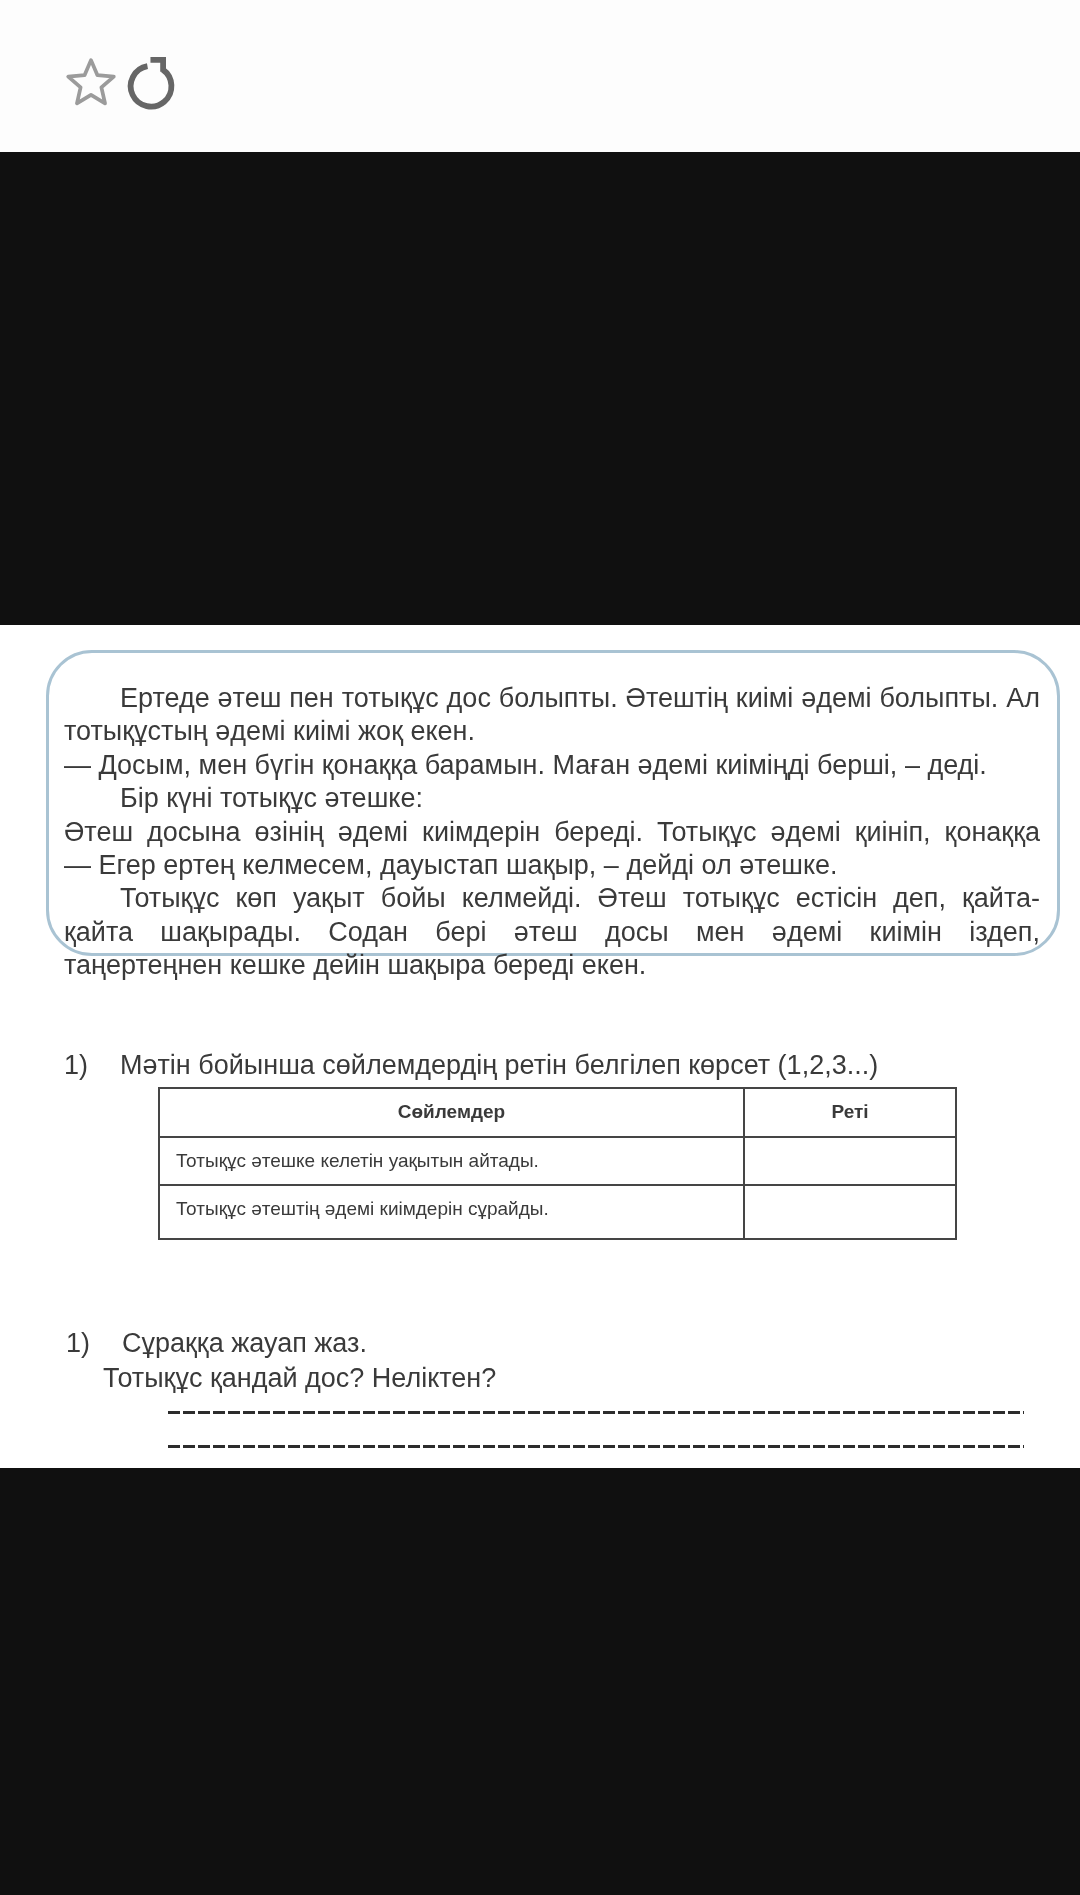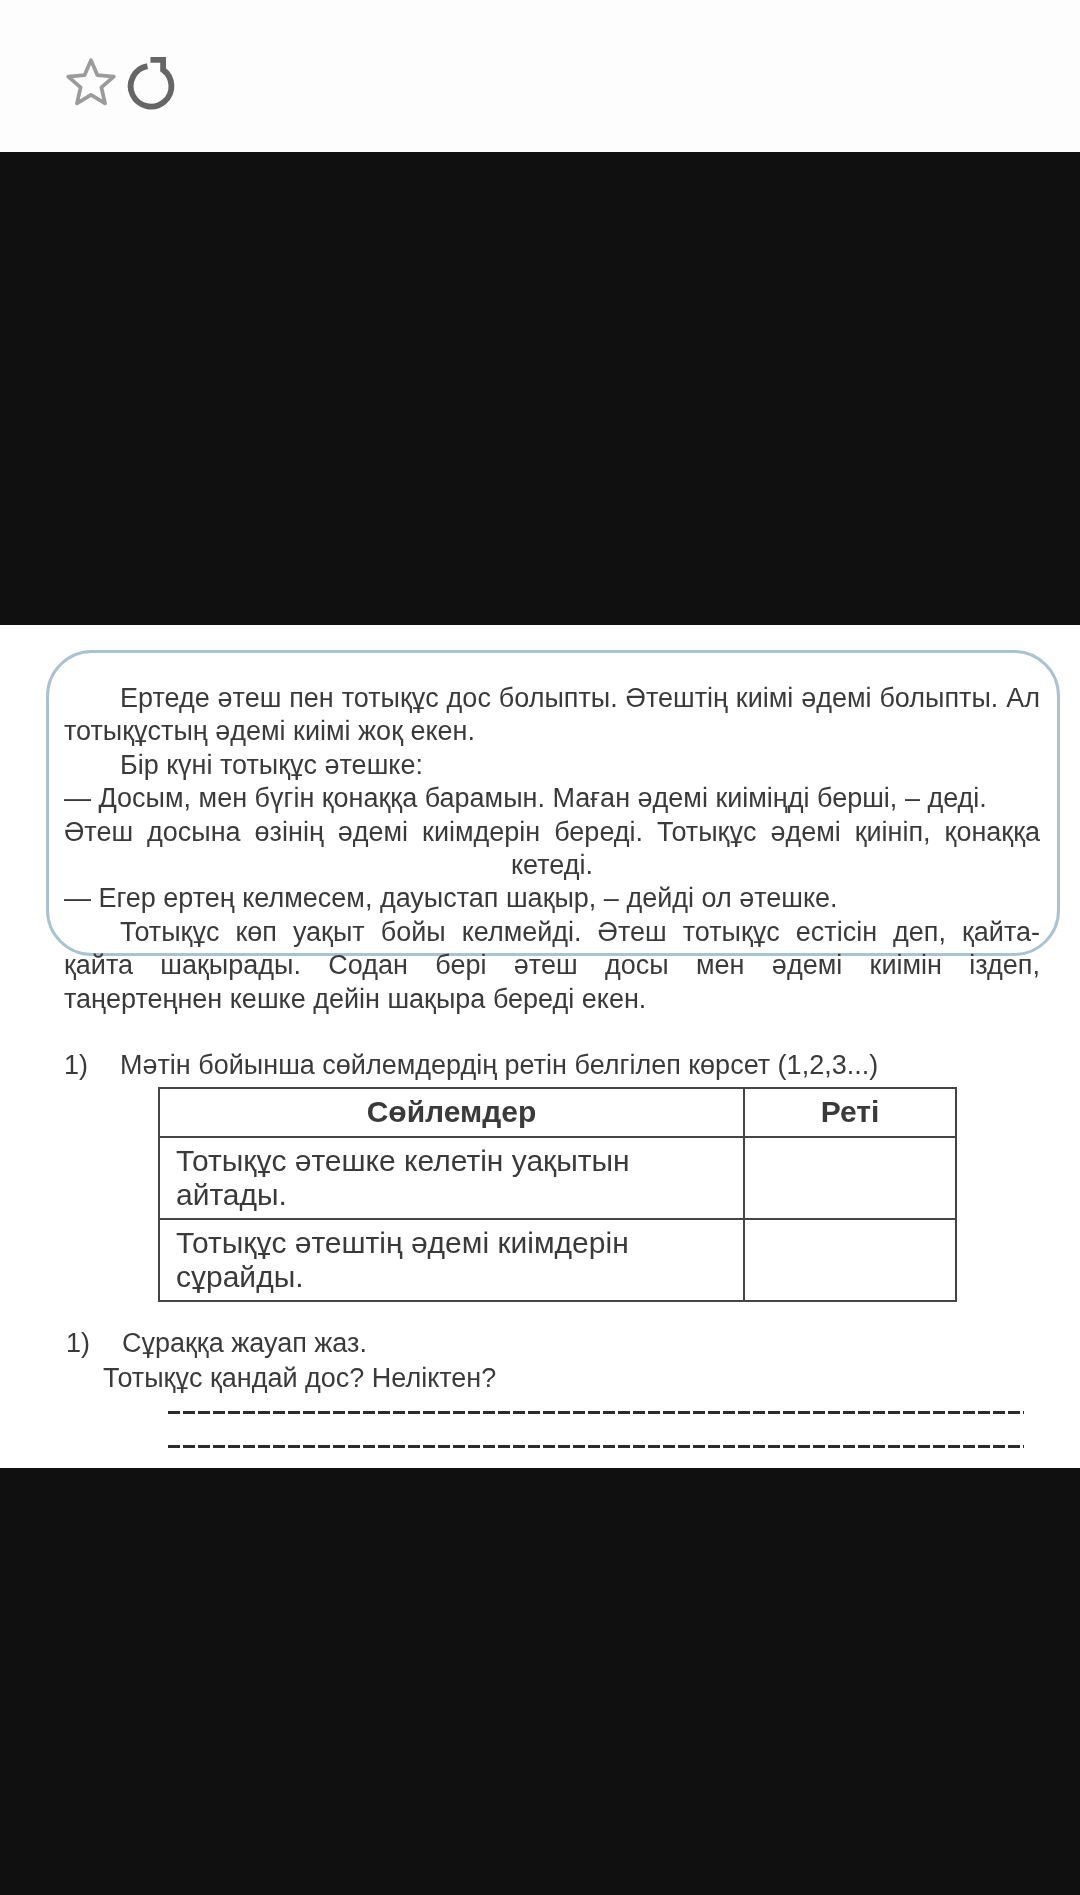--- a/index.html
+++ b/index.html
@@ -43,21 +43,21 @@
   .story .ind{padding-left:56px;}
   .task-row{position:absolute;display:flex;white-space:nowrap;}
   .task1{left:64px;top:425px;}
   .task2{left:66px;top:703px;}
   .task-num{width:56px;flex:none;}
   .question{position:absolute;left:103px;top:738px;white-space:nowrap;}
   
   table.order-table{
     position:absolute;left:158px;top:462px;width:797px;
     border-collapse:collapse;table-layout:fixed;
-    font-size:30px;color:#3a3a3a;
+    font-size:19px;color:#3a3a3a;
   }
   .order-table td,.order-table th{
     border:2px solid #454545;vertical-align:top;
     padding:6px 20px 6px 16px;line-height:34px;overflow:hidden;
   }
   .order-table th{font-weight:700;text-align:center;padding:6px 4px;}
   .col-sent{width:585px;}
   .col-order{width:212px;}
   .row-head{height:49px;}
   .row-1{height:84px;}
@@ -118,24 +118,23 @@
   </div>
 </div>
 
 <div class="band-top"></div>
 
 <div class="sheet">
   <div class="bubble-border"></div>
   <div class="story">
     <span class="line j ind">Ертеде әтеш пен тотықұс дос болыпты. Әтештің киімі әдемі болыпты. Ал</span>
     <span class="line l">тотықұстың әдемі киімі жоқ екен.</span>
+    <span class="line l">— Досым, мен бүгін қонаққа барамын. Маған әдемі киіміңді берші, – деді.</span>
     <span class="line l ind">Бір күні тотықұс әтешке:</span>
-    <span class="line l">— Досым, мен бүгін қонаққа барамын. Маған әдемі киіміңді берші, – деді.</span>
     <span class="line j">Әтеш досына өзінің әдемі киімдерін береді. Тотықұс әдемі қиініп, қонаққа</span>
-    <span class="line c">кетеді.</span>
     <span class="line l">— Егер ертең келмесем, дауыстап шақыр, – дейді ол әтешке.</span>
     <span class="line j ind">Тотықұс көп уақыт бойы келмейді. Әтеш тотықұс естісін деп, қайта-</span>
     <span class="line j">қайта шақырады. Содан бері әтеш досы мен әдемі киімін іздеп,</span>
     <span class="line l">таңертеңнен кешке дейін шақыра береді екен.</span>
   </div>
 
   <div class="task-row task1">
     <span class="task-num">1)</span>
     <span>Мәтін бойынша сөйлемдердің ретін белгілеп көрсет (1,2,3...)</span>
   </div>

